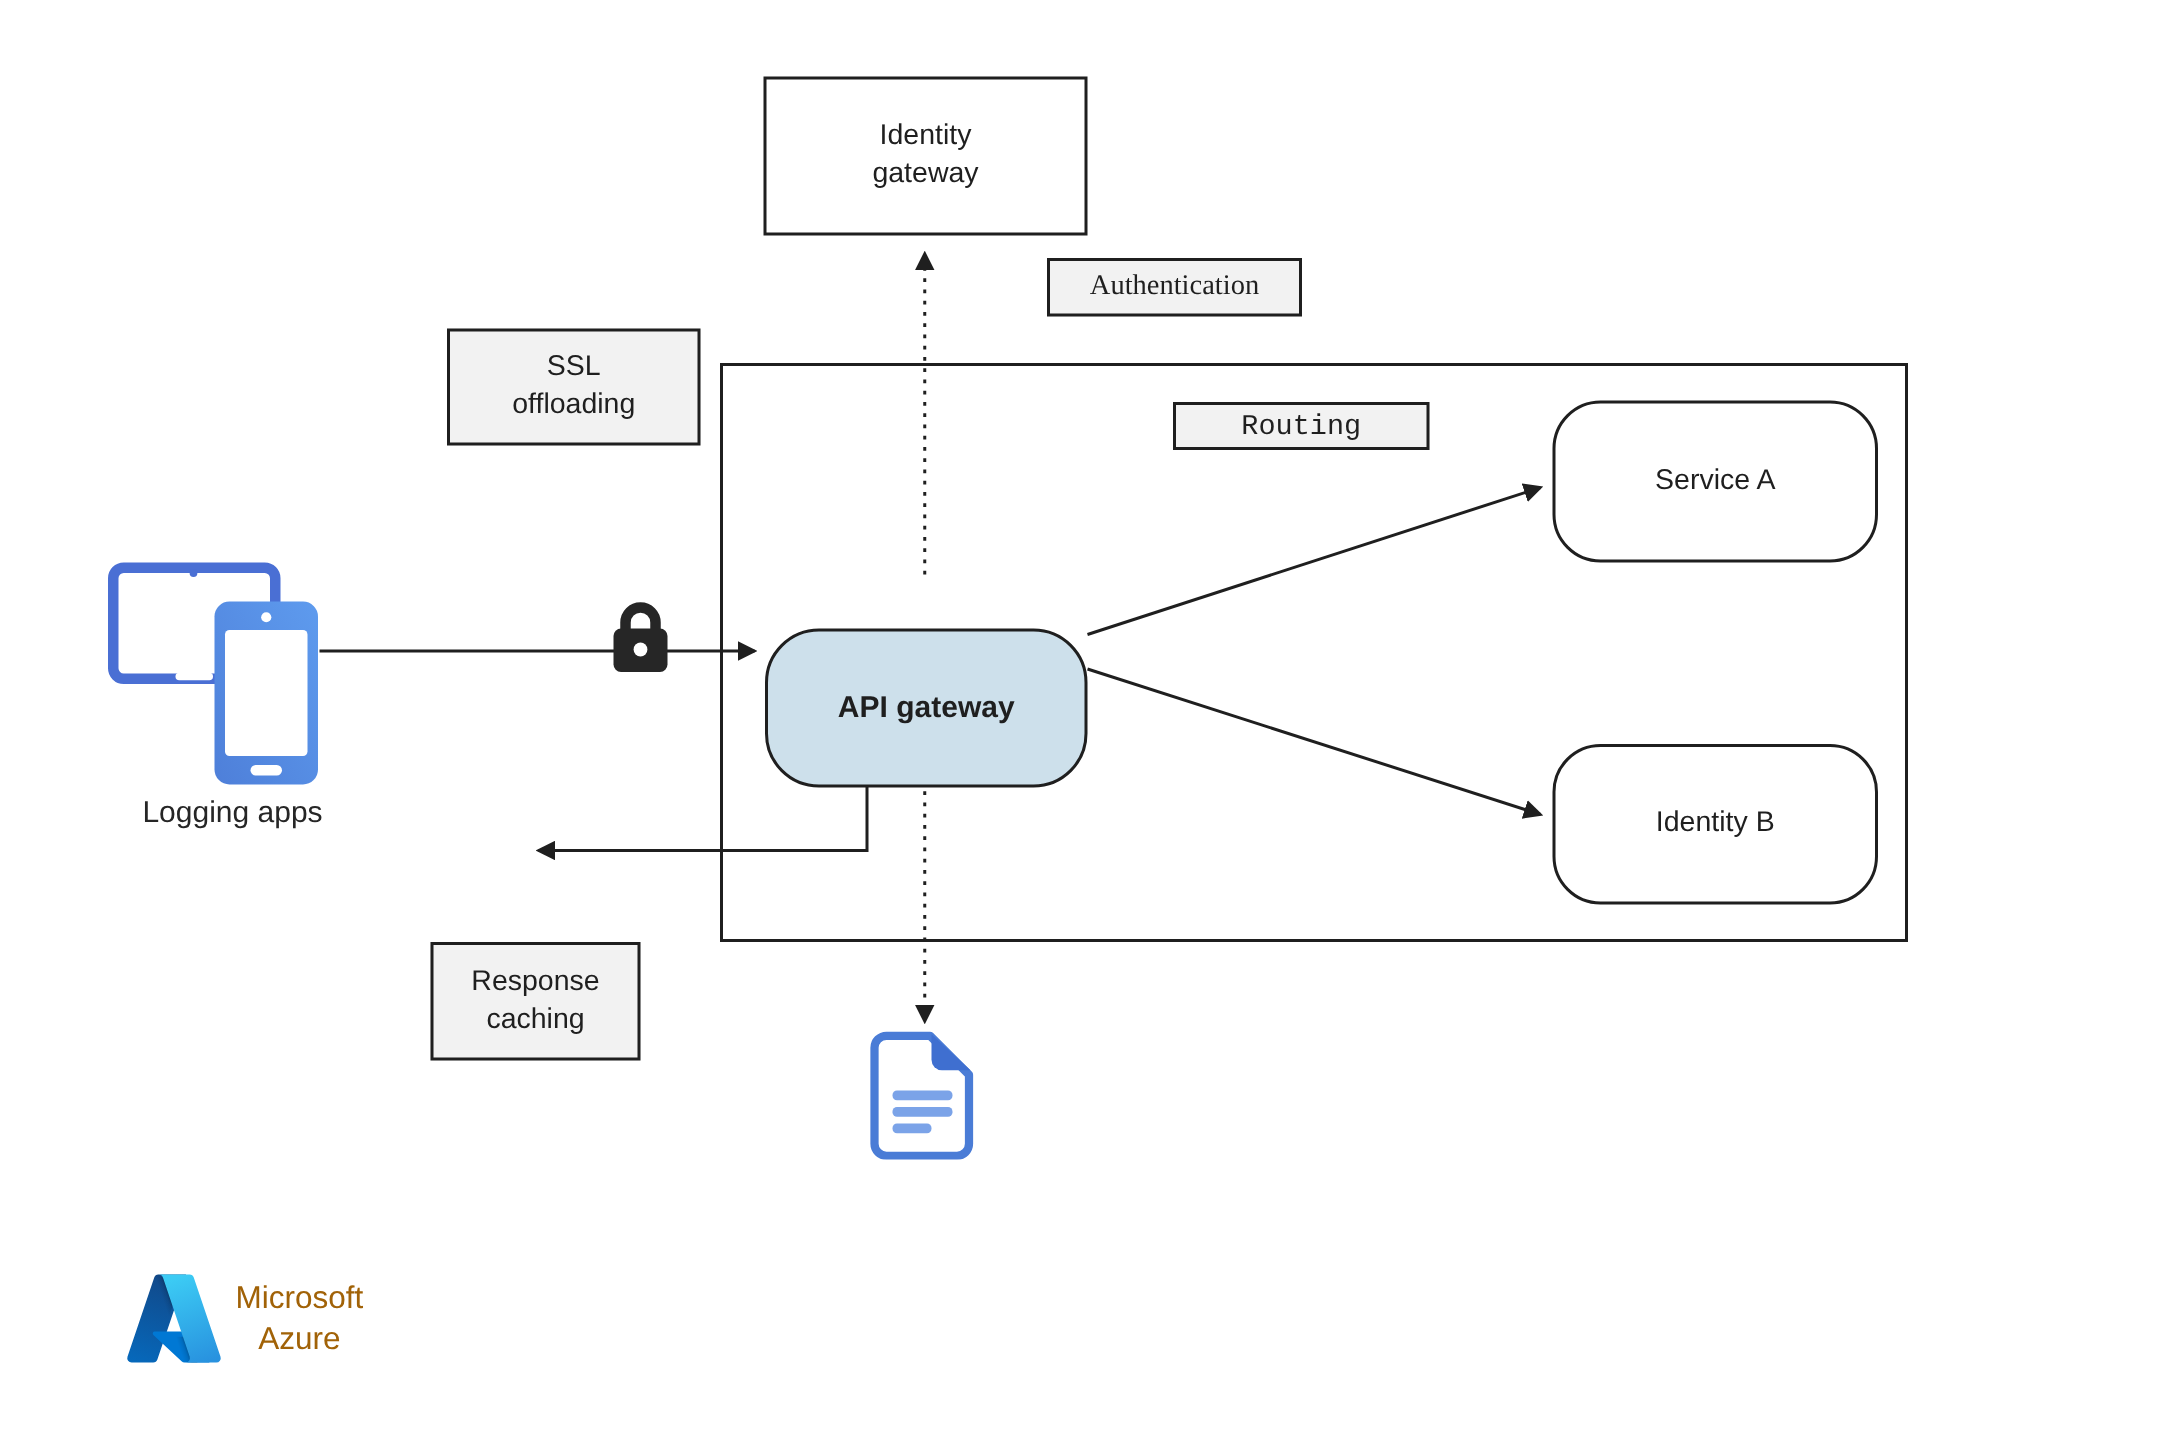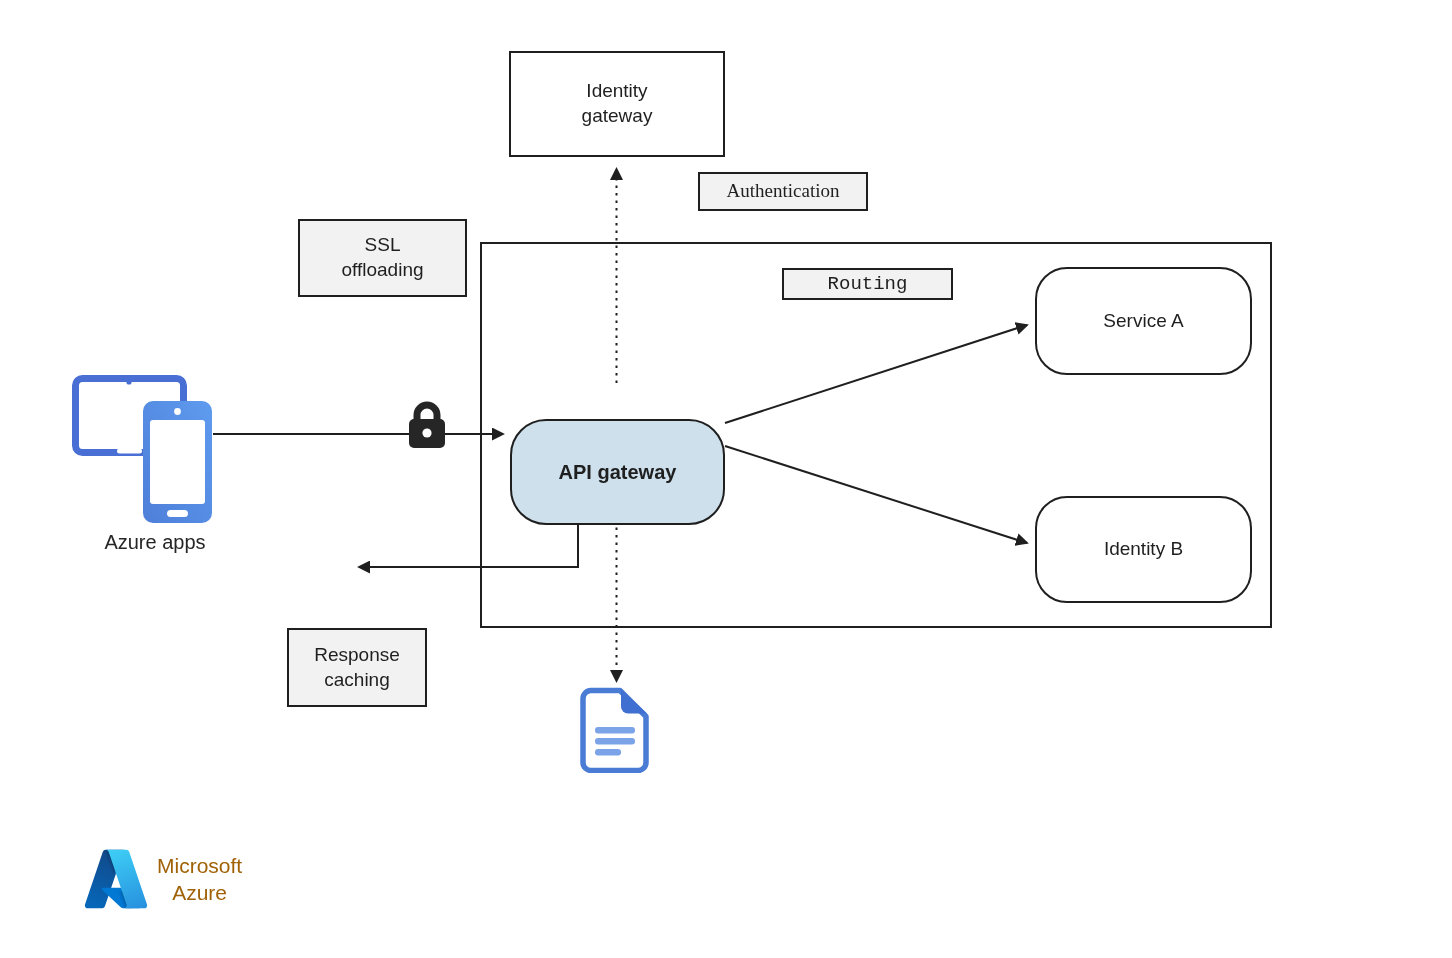--- a/index.html
+++ b/index.html
@@ -152,21 +152,21 @@
       <rect x="47" y="78.5" width="25" height="5" rx="2.5" fill="#ffffff"></rect>
     </g>
 
     <g>
       <rect x="73" y="31" width="69" height="122" rx="10" fill="url(#phoneGrad)"></rect>
       <circle cx="107.5" cy="41.5" r="3.4" fill="#ffffff"></circle>
       <rect x="80" y="50" width="55" height="84" rx="3" fill="#ffffff"></rect>
       <rect x="97" y="140" width="21" height="7" rx="3.5" fill="#ffffff"></rect>
     </g>
   </svg>
-  <div class="client-apps-caption">Azure apps</div>
+  <div class="client-apps-caption">Logging apps</div>
 
   <svg class="icon-abs lock-pos" width="48" height="56" viewBox="0 0 48 56">
     <path d="M14,27 v-8 a10,10 0 0 1 20,0 v8" fill="none" stroke="#262626" stroke-width="7" stroke-linecap="round"></path>
     <rect x="6" y="23" width="36" height="29" rx="5" fill="#262626"></rect>
     <circle cx="24" cy="37" r="4.6" fill="#ffffff"></circle>
   </svg>
 
   <svg class="icon-abs doc-pos" width="76" height="86" viewBox="0 0 76 86">
     <path d="M14,3.5 h29 l26,26 v46 a8,8 0 0 1 -8,8 H14 a8,8 0 0 1 -8,-8 V11.5 a8,8 0 0 1 8,-8 z" fill="#ffffff" stroke="#4a7cd6" stroke-width="5.5" stroke-linejoin="round"></path>
     <path d="M44,2.5 v17 a7,7 0 0 0 7,7 h19 z" fill="#3f6fd0"></path>

